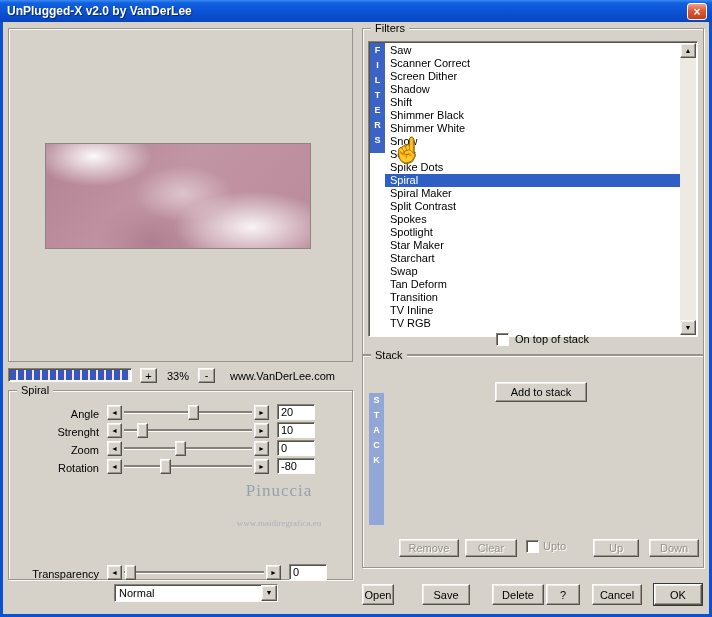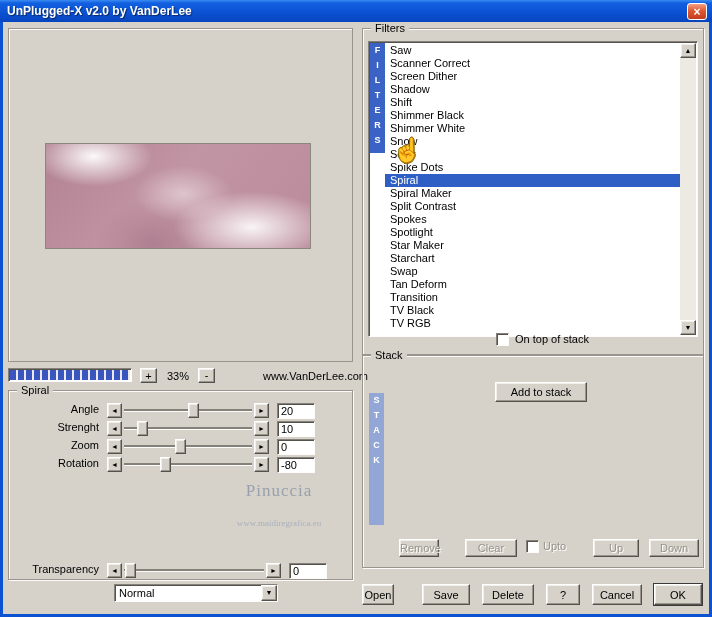--- a/index.html
+++ b/index.html
@@ -67,25 +67,25 @@
       radial-gradient(ellipse 80px 60px at 40% 95%, rgba(140,90,110,.35), rgba(140,90,110,0) 70%),
       linear-gradient(130deg,#B28292 0%, #C295A4 45%, #BA8B9B 100%); }
 
   .progress-bar { position:absolute; left:8px; top:368px; width:124px; height:14px;
     background:#fff; border:1px solid; border-color:#84817A #FDFCFA #FDFCFA #84817A;
     box-shadow: inset 1px 1px 0 #55524C; padding:1px; }
   .progress-fill { width:100%; height:100%; }
   .zoom-in  { position:absolute; left:140px; top:368px; width:17px; height:15px; line-height:12px; }
   .zoom-out { position:absolute; left:198px; top:368px; width:17px; height:15px; line-height:11px; }
   .zoom-level { position:absolute; left:158px; top:370px; width:40px; text-align:center; }
-  .website { position:absolute; left:238px; top:370px; width:130px; text-align:right; }
+  .website { position:absolute; left:230px; top:370px; width:130px; text-align:left; }
 
   .spiral-group { left:8px; top:390px; width:345px; height:190px; }
   .param-rows { position:absolute; left:6px; top:12px; width:333px; }
-  .param-row { display:flex; align-items:flex-start; height:17px; margin-bottom:1px; }
+  .param-row { display:flex; align-items:flex-end; height:17px; margin-bottom:1px; }
   .param-label { width:92px; text-align:right; padding-right:8px; }
   .slider-track { position:relative; width:128px; height:15px; margin:0 2px; flex:0 0 auto; }
   .param-row.wide .slider-track { width:140px; }
   .slider-track::before { content:""; position:absolute; left:0; right:0; top:6px; height:2px;
     background:#84817A; box-shadow:0 1px 0 #FDFCFA; }
   .slider-thumb { position:absolute; top:0; width:11px; height:15px; background:#D6D2CA;
     border:1px solid; border-color:#FFFFFF #55524C #55524C #FFFFFF;
     box-shadow: inset -1px -1px 0 #9A958C, inset 1px 1px 0 #F1EFEA; }
   .transparency-host { position:absolute; left:6px; top:172px; width:339px; }
   .watermark { position:absolute; left:195px; top:90px; width:150px; text-align:center;
@@ -117,32 +117,32 @@
   .sb-thumb { position:absolute; left:0; top:202px; width:16px; height:46px; }
   .pointer-icon { position:absolute; left:30px; top:108px; font-size:23px; color:#FFD22E; z-index:5;
     text-shadow:-1px 0 0 #8A6D00, 1px 0 0 #8A6D00, 0 -1px 0 #8A6D00, 0 1px 0 #8A6D00; }
   .ontop-cb { left:496px; top:333px; }
   .ontop-label { left:515px; top:333px; }
 
   
   .stack-group { left:362px; top:355px; width:342px; height:213px; }
   .add-stack { position:absolute; left:132px; top:26px; width:92px; height:20px; }
   .stack-strip { position:absolute; left:6px; top:37px; width:15px; height:132px; }
-  .b-remove { position:absolute; left:36px; top:183px; width:40px; height:18px; }
+  .b-remove { position:absolute; left:36px; top:183px; width:60px; height:18px; }
   .b-clear  { position:absolute; left:102px; top:183px; width:52px; height:18px; }
   .upto-cb { left:526px; top:540px; }
   .upto-label { left:543px; top:540px; }
   .b-up   { position:absolute; left:230px; top:183px; width:46px; height:18px; }
   .b-down { position:absolute; left:286px; top:183px; width:50px; height:18px;text-align:center; }
 
   
   .footer-btn { position:absolute; top:584px; height:21px; }
   .b-open   { left:362px; width:32px; }
   .b-save   { left:422px; width:48px; }
-  .b-delete { left:482px; width:52px; }
+  .b-delete { left:492px; width:52px; }
   .b-help   { left:546px; width:34px; }
   .b-cancel { left:592px; width:50px; }
   .b-ok     { left:654px; width:48px; box-shadow: inset -1px -1px 0 #9A958C, inset 1px 1px 0 #F1EFEA, 0 0 0 1px #3a3a3a; }
 </style>
 </head>
 <body>
 
 <div class="window">
 
   <div class="titlebar">
@@ -250,21 +250,21 @@
           <div class="list-item selected">Spiral</div>
           <div class="list-item">Spiral Maker</div>
           <div class="list-item">Split Contrast</div>
           <div class="list-item">Spokes</div>
           <div class="list-item">Spotlight</div>
           <div class="list-item">Star Maker</div>
           <div class="list-item">Starchart</div>
           <div class="list-item">Swap</div>
           <div class="list-item">Tan Deform</div>
           <div class="list-item">Transition</div>
-          <div class="list-item">TV Black</div>
+          <div class="list-item">TV Inline</div>
           <div class="list-item">TV RGB</div>
         </div>
       <div class="scrollbar">
         <button class="btn sb-btn sb-up"><span>▲</span></button>
         <div class="sb-thumb"></div>
         <button class="btn sb-btn sb-down"><span>▼</span></button>
       </div>
     </div>
     <span class="pointer-icon">☝</span>
   </div>

